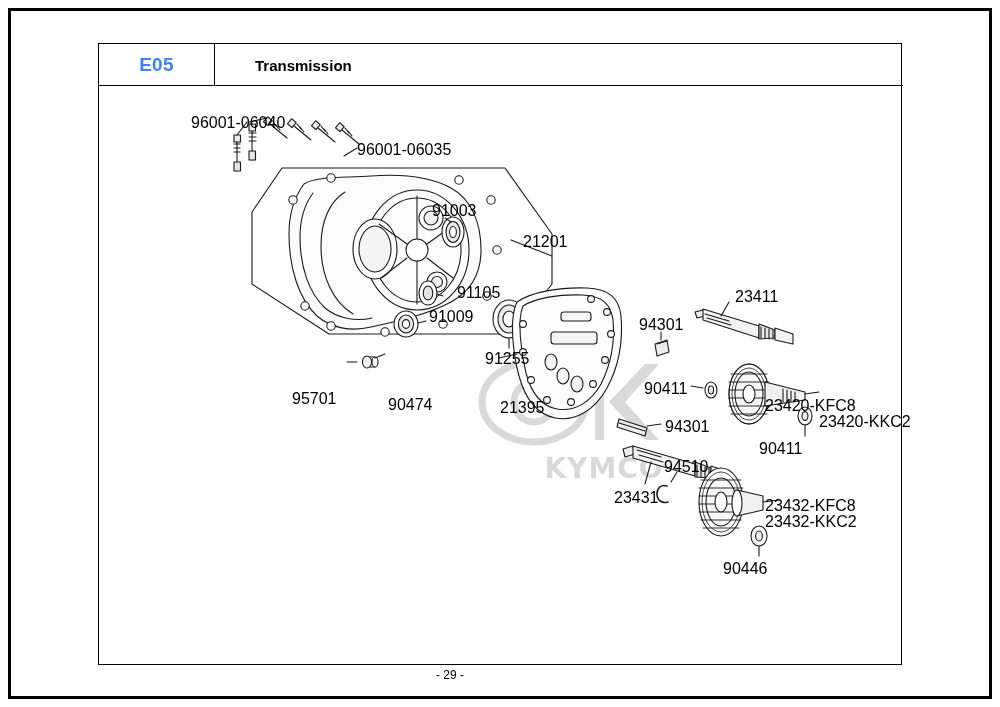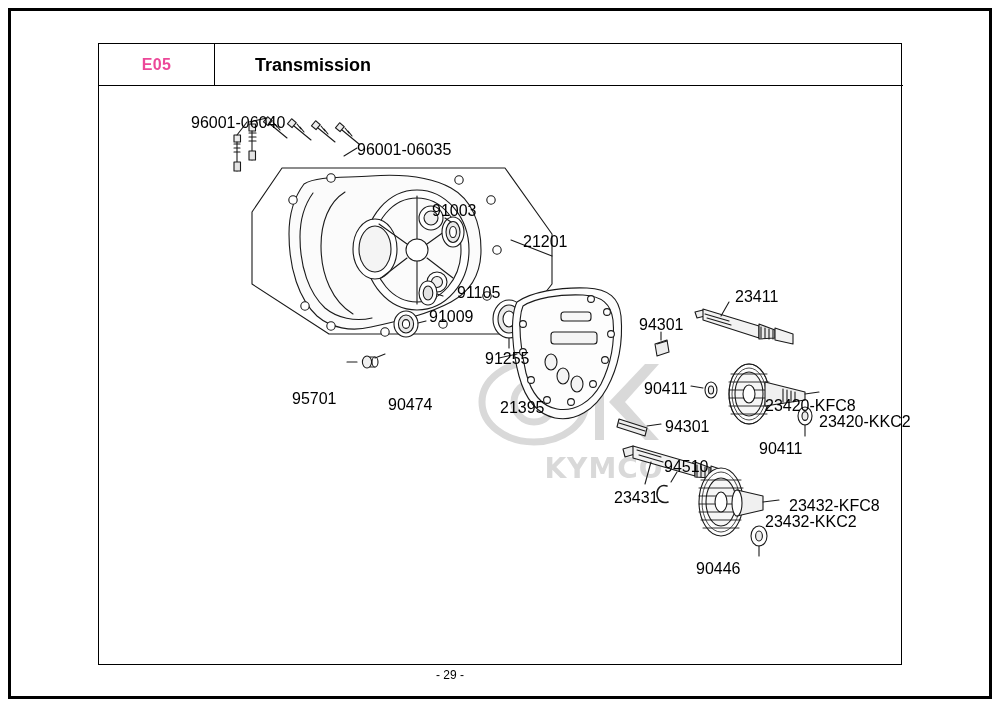--- a/index.html
+++ b/index.html
@@ -38,31 +38,31 @@
     border-bottom: 1.5px solid #000;
   }
   #code-cell {
     position: absolute;
     left: 0; top: 0;
     width: 116px; height: 42px;
     border-right: 1.5px solid #000;
     display: flex; align-items: center; justify-content: center;
   }
   #code-cell .txt {
-    font-size: 16px; font-weight: bold; color: #ec4899;
+    font-size: 19px; font-weight: bold; color: #3b82f6;
     letter-spacing: 0.3px;
   }
   #section-title {
     position: absolute;
     left: 156px; top: 0;
     height: 42px;
     display: flex; align-items: center;
   }
   #section-title .txt {
-    font-size: 18px; font-weight: bold; color: #000;
+    font-size: 15px; font-weight: bold; color: #000;
   }
   #page-number {
     position: absolute;
     left: 0; top: 668px;
     width: 900px;
     text-align: center;
     font-size: 12px;
     color: #000;
   }
   
@@ -421,21 +421,21 @@
     <div class="lbl" style="left:360px; top:355px;margin-left:41px;">21395</div>
     <div class="lbl" style="left:590px; top:244px;margin-left:46px;">23411</div>
     <div class="lbl" style="left:540px; top:272px;">94301</div>
     <div class="lbl" style="left:545px; top:336px;">90411</div>
     <div class="lbl lbl2" style="left:666px; top:355px;">23420-KFC8</div>
     <div class="lbl lbl2" style="left:676px; top:371px;margin-left:44px;">23420-KKC2</div>
     <div class="lbl" style="left:660px; top:396px;">90411</div>
     <div class="lbl" style="left:566px; top:374px;">94301</div>
     <div class="lbl" style="left:565px; top:414px;">94510</div>
     <div class="lbl" style="left:515px; top:445px;">23431</div>
-    <div class="lbl lbl2" style="left:666px; top:455px;padding-left:24px;">23432-KFC8</div>
+    <div class="lbl lbl2" style="left:666px; top:455px;">23432-KFC8</div>
     <div class="lbl lbl2" style="left:666px; top:471px;">23432-KKC2</div>
-    <div class="lbl" style="left:597px; top:516px;">90446</div>
+    <div class="lbl" style="left:624px; top:516px;">90446</div>
 
   </div>
 
   <div id="page-number">- 29 -</div>
 
 </div>
 
 </body></html>

